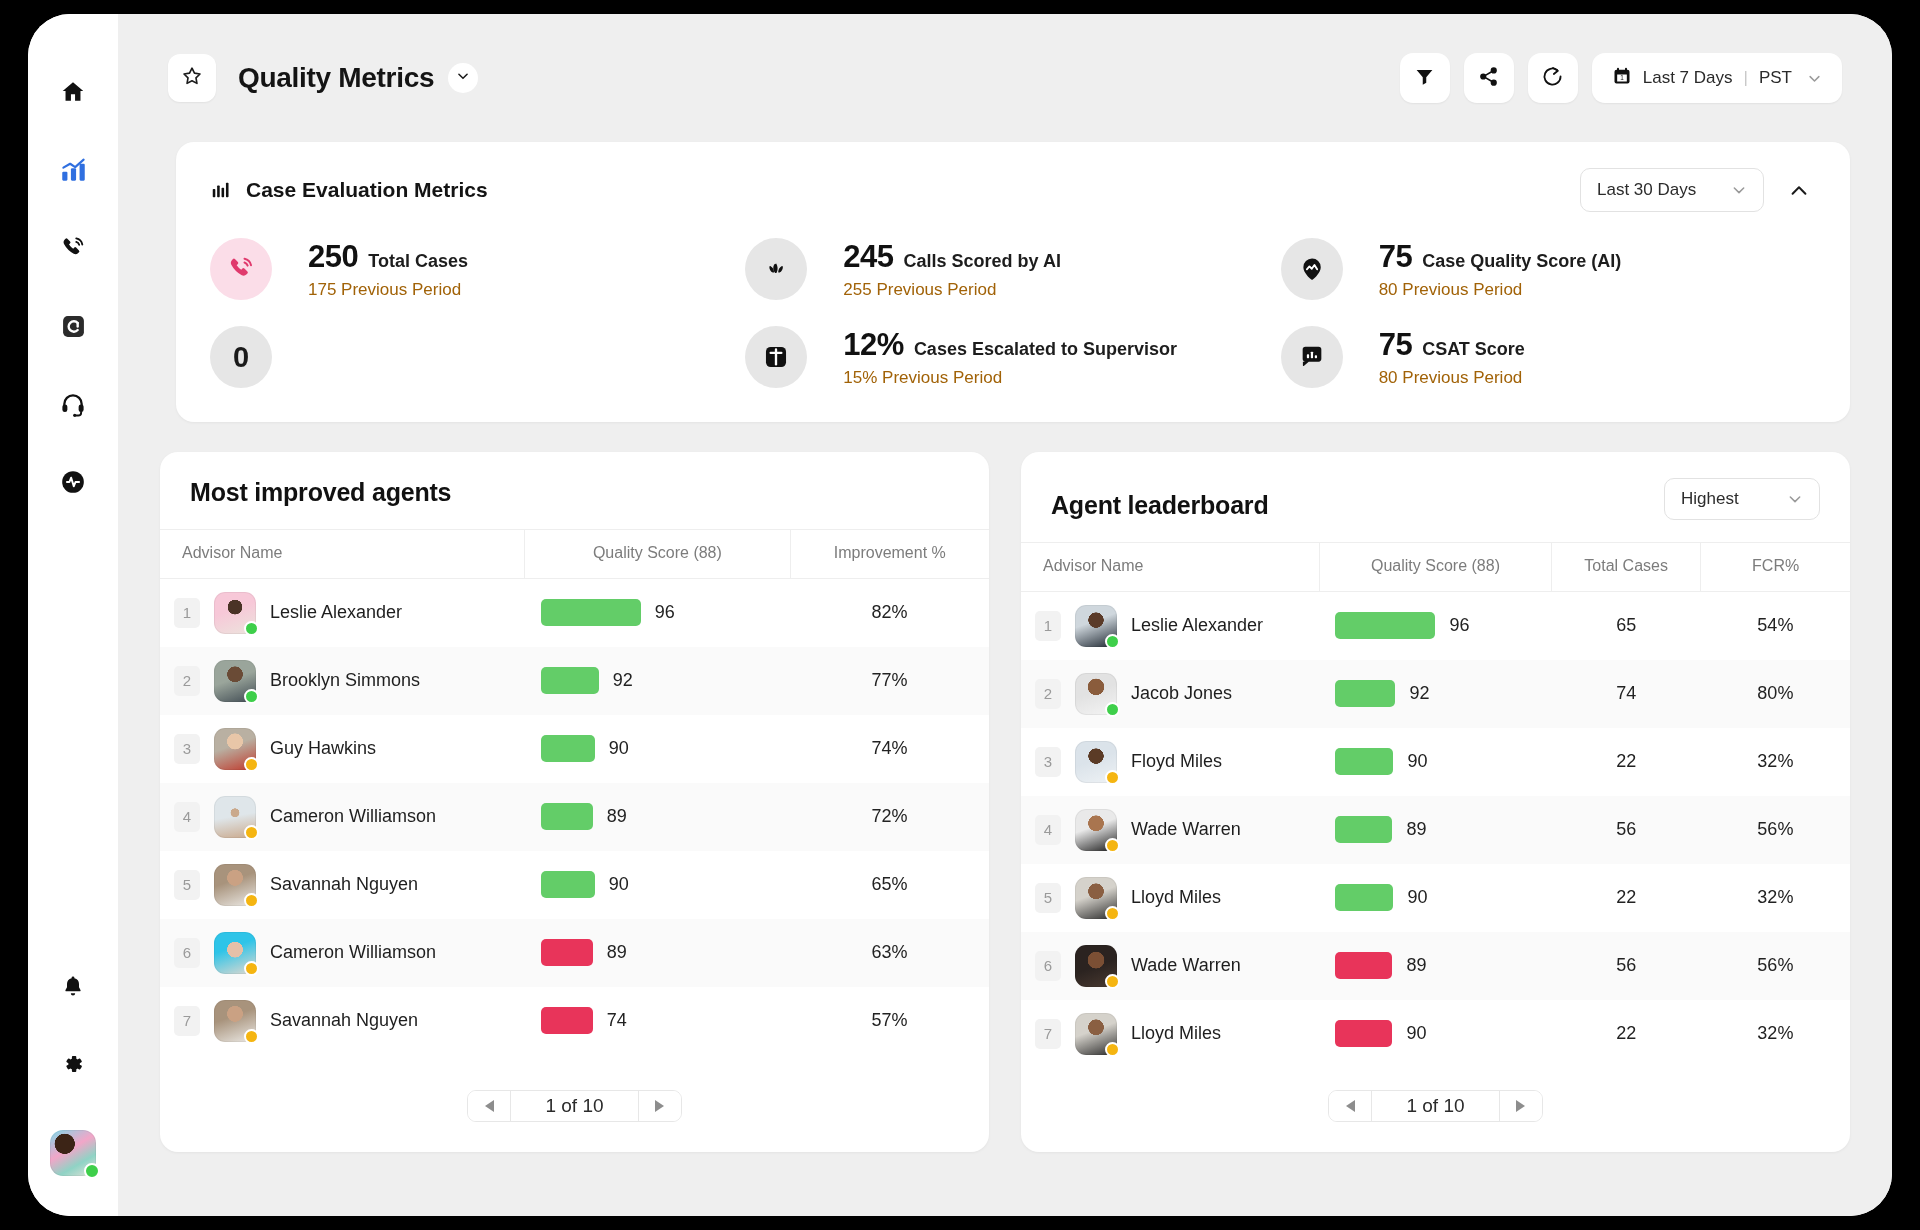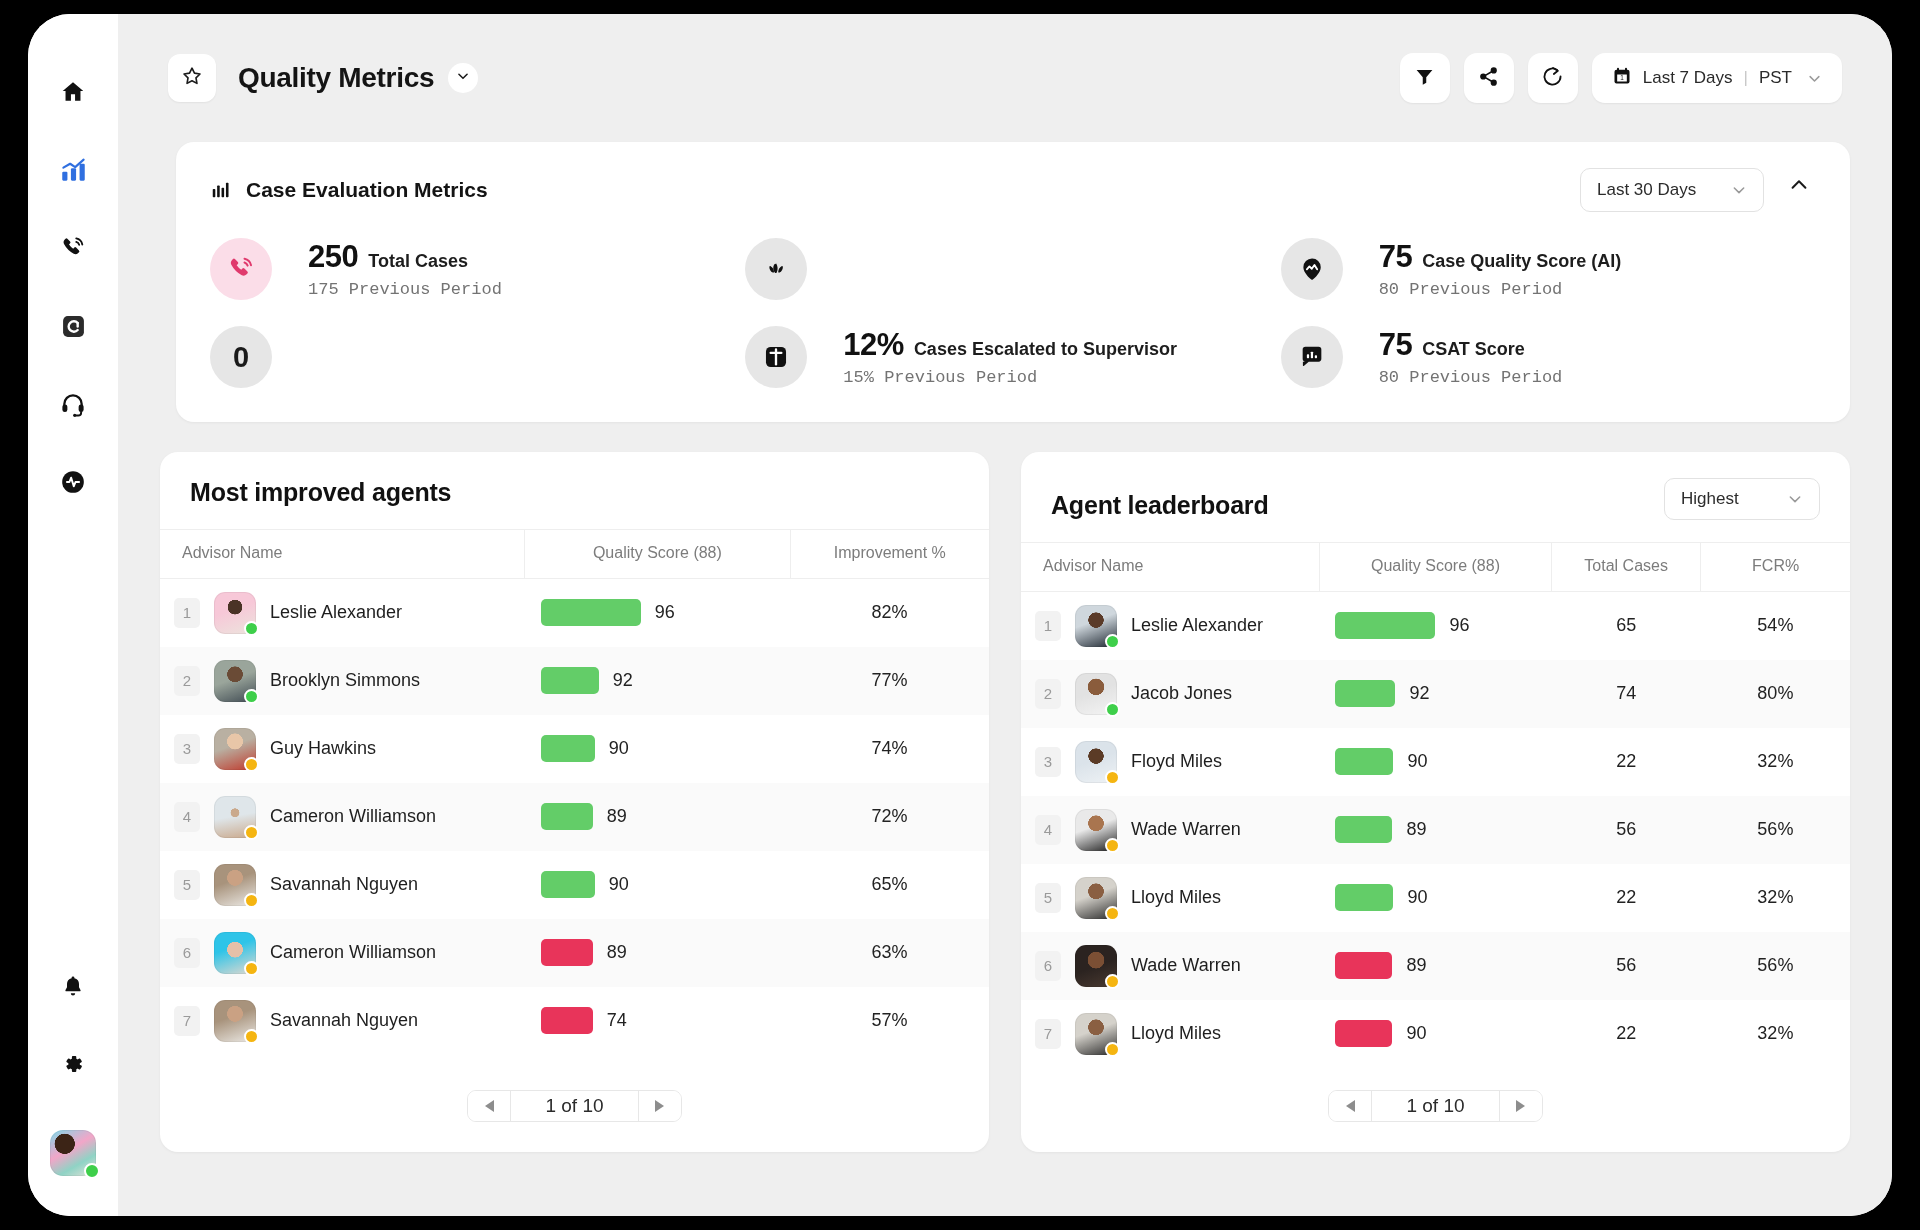--- a/index.html
+++ b/index.html
@@ -128,21 +128,21 @@
   .metrics-card { padding: 26px 34px 34px 34px; }
   .metrics-head {
     display: flex; align-items: center;
     margin-bottom: 26px;
   }
   .metrics-title {
     font-size: 21px; font-weight: 700; color: #141414;
     margin-left: 14px;
   }
   .metrics-head-right {
-    margin-left: auto; display: flex; align-items: flex-start; gap: 18px; padding-left: 10px;
+    margin-left: auto; display: flex; align-items: flex-end; gap: 18px; padding-left: 10px;
   }
   .select-pill {
     height: 44px; min-width: 184px;
     border: 1px solid #e2e2e2; border-radius: 10px;
     background: #fff;
     display: flex; align-items: center;
     padding: 0 16px;
     font-size: 17px; color: #2c2c2c;
     cursor: pointer;
   }
@@ -159,21 +159,21 @@
   .metric-ico {
     width: 62px; height: 62px; border-radius: 50%;
     display: flex; align-items: center; justify-content: center;
     flex: 0 0 62px;
   }
   .metric-ico.pink { background: #fbdde8; }
   .metric-ico.grey { background: #e6e6e6; }
   .metric-line1 { display: flex; align-items: baseline; gap: 10px; }
   .metric-val { font-size: 31px; font-weight: 700; color: #111; letter-spacing: -.5px; }
   .metric-lbl { font-size: 18px; font-weight: 700; color: #1d1d1d; }
-  .metric-prev { font-size: 17px; color: #737373; margin-top: 5px; font-family: Liberation Mono, monospace; }
+  .metric-prev { font-size: 17px; color: #a16207; margin-top: 5px; }
   .zero-badge { font-size: 29px; font-weight: 700; color: #1a1a1a; }
   
   .panels {
     display: grid;
     grid-template-columns: 1fr 1fr;
     gap: 32px;
     margin-top: 30px;
   }
   .panel { background:#fff; border-radius:18px; box-shadow:0 1px 3px rgba(0,0,0,.05); display:flex; flex-direction:column; }
   .panel-head {
@@ -445,20 +445,27 @@
           </div>
 
           <div class="metric">
             <div class="metric-ico grey">
               <svg width="28" height="28" viewBox="0 0 24 24" fill="#111">
                   <path d="M12.2 7.2c1.4 2.4 1.6 5.3.4 7.8-.3.6-1.1.7-1.5.2-1.6-1.9-1.9-4.6-.8-6.9.4-.8 1.5-.9 1.9-1.1z"></path>
                   <path d="M7.4 9.6c1.7 1 2.8 2.8 2.9 4.8 0 .6-.6 1-1.1.7-1.8-1-2.9-2.9-2.9-4.9 0-.6.6-.9 1.1-.6z"></path>
                   <path d="M16.8 9.6c-1.7 1-2.8 2.8-2.9 4.8 0 .6.6 1 1.1.7 1.8-1 2.9-2.9 2.9-4.9 0-.6-.6-.9-1.1-.6z"></path>
                 </svg>
             </div>
+            <div>
+              <div class="metric-line1">
+                <span class="metric-val">245</span>
+                <span class="metric-lbl">Calls Scored by AI</span>
+              </div>
+              <div class="metric-prev">255 Previous Period</div>
+            </div>
           </div>
 
           <div class="metric">
             <div class="metric-ico grey">
               <svg width="28" height="28" viewBox="0 0 24 24">
                   <path d="M12 3a7.4 7.4 0 0 0-7.4 7.4c0 4.4 5.2 9.3 6.8 10.6.4.3.9.3 1.3 0 1.6-1.3 6.8-6.2 6.8-10.6A7.4 7.4 0 0 0 12 3z" fill="#111"></path>
                   <path d="M7.6 12.3 9.8 9.8l2 2 2.3-3.2 2.3 3.7" stroke="#fff" stroke-width="1.6" fill="none" stroke-linecap="round" stroke-linejoin="round"></path>
                 </svg>
             </div>
             <div>

